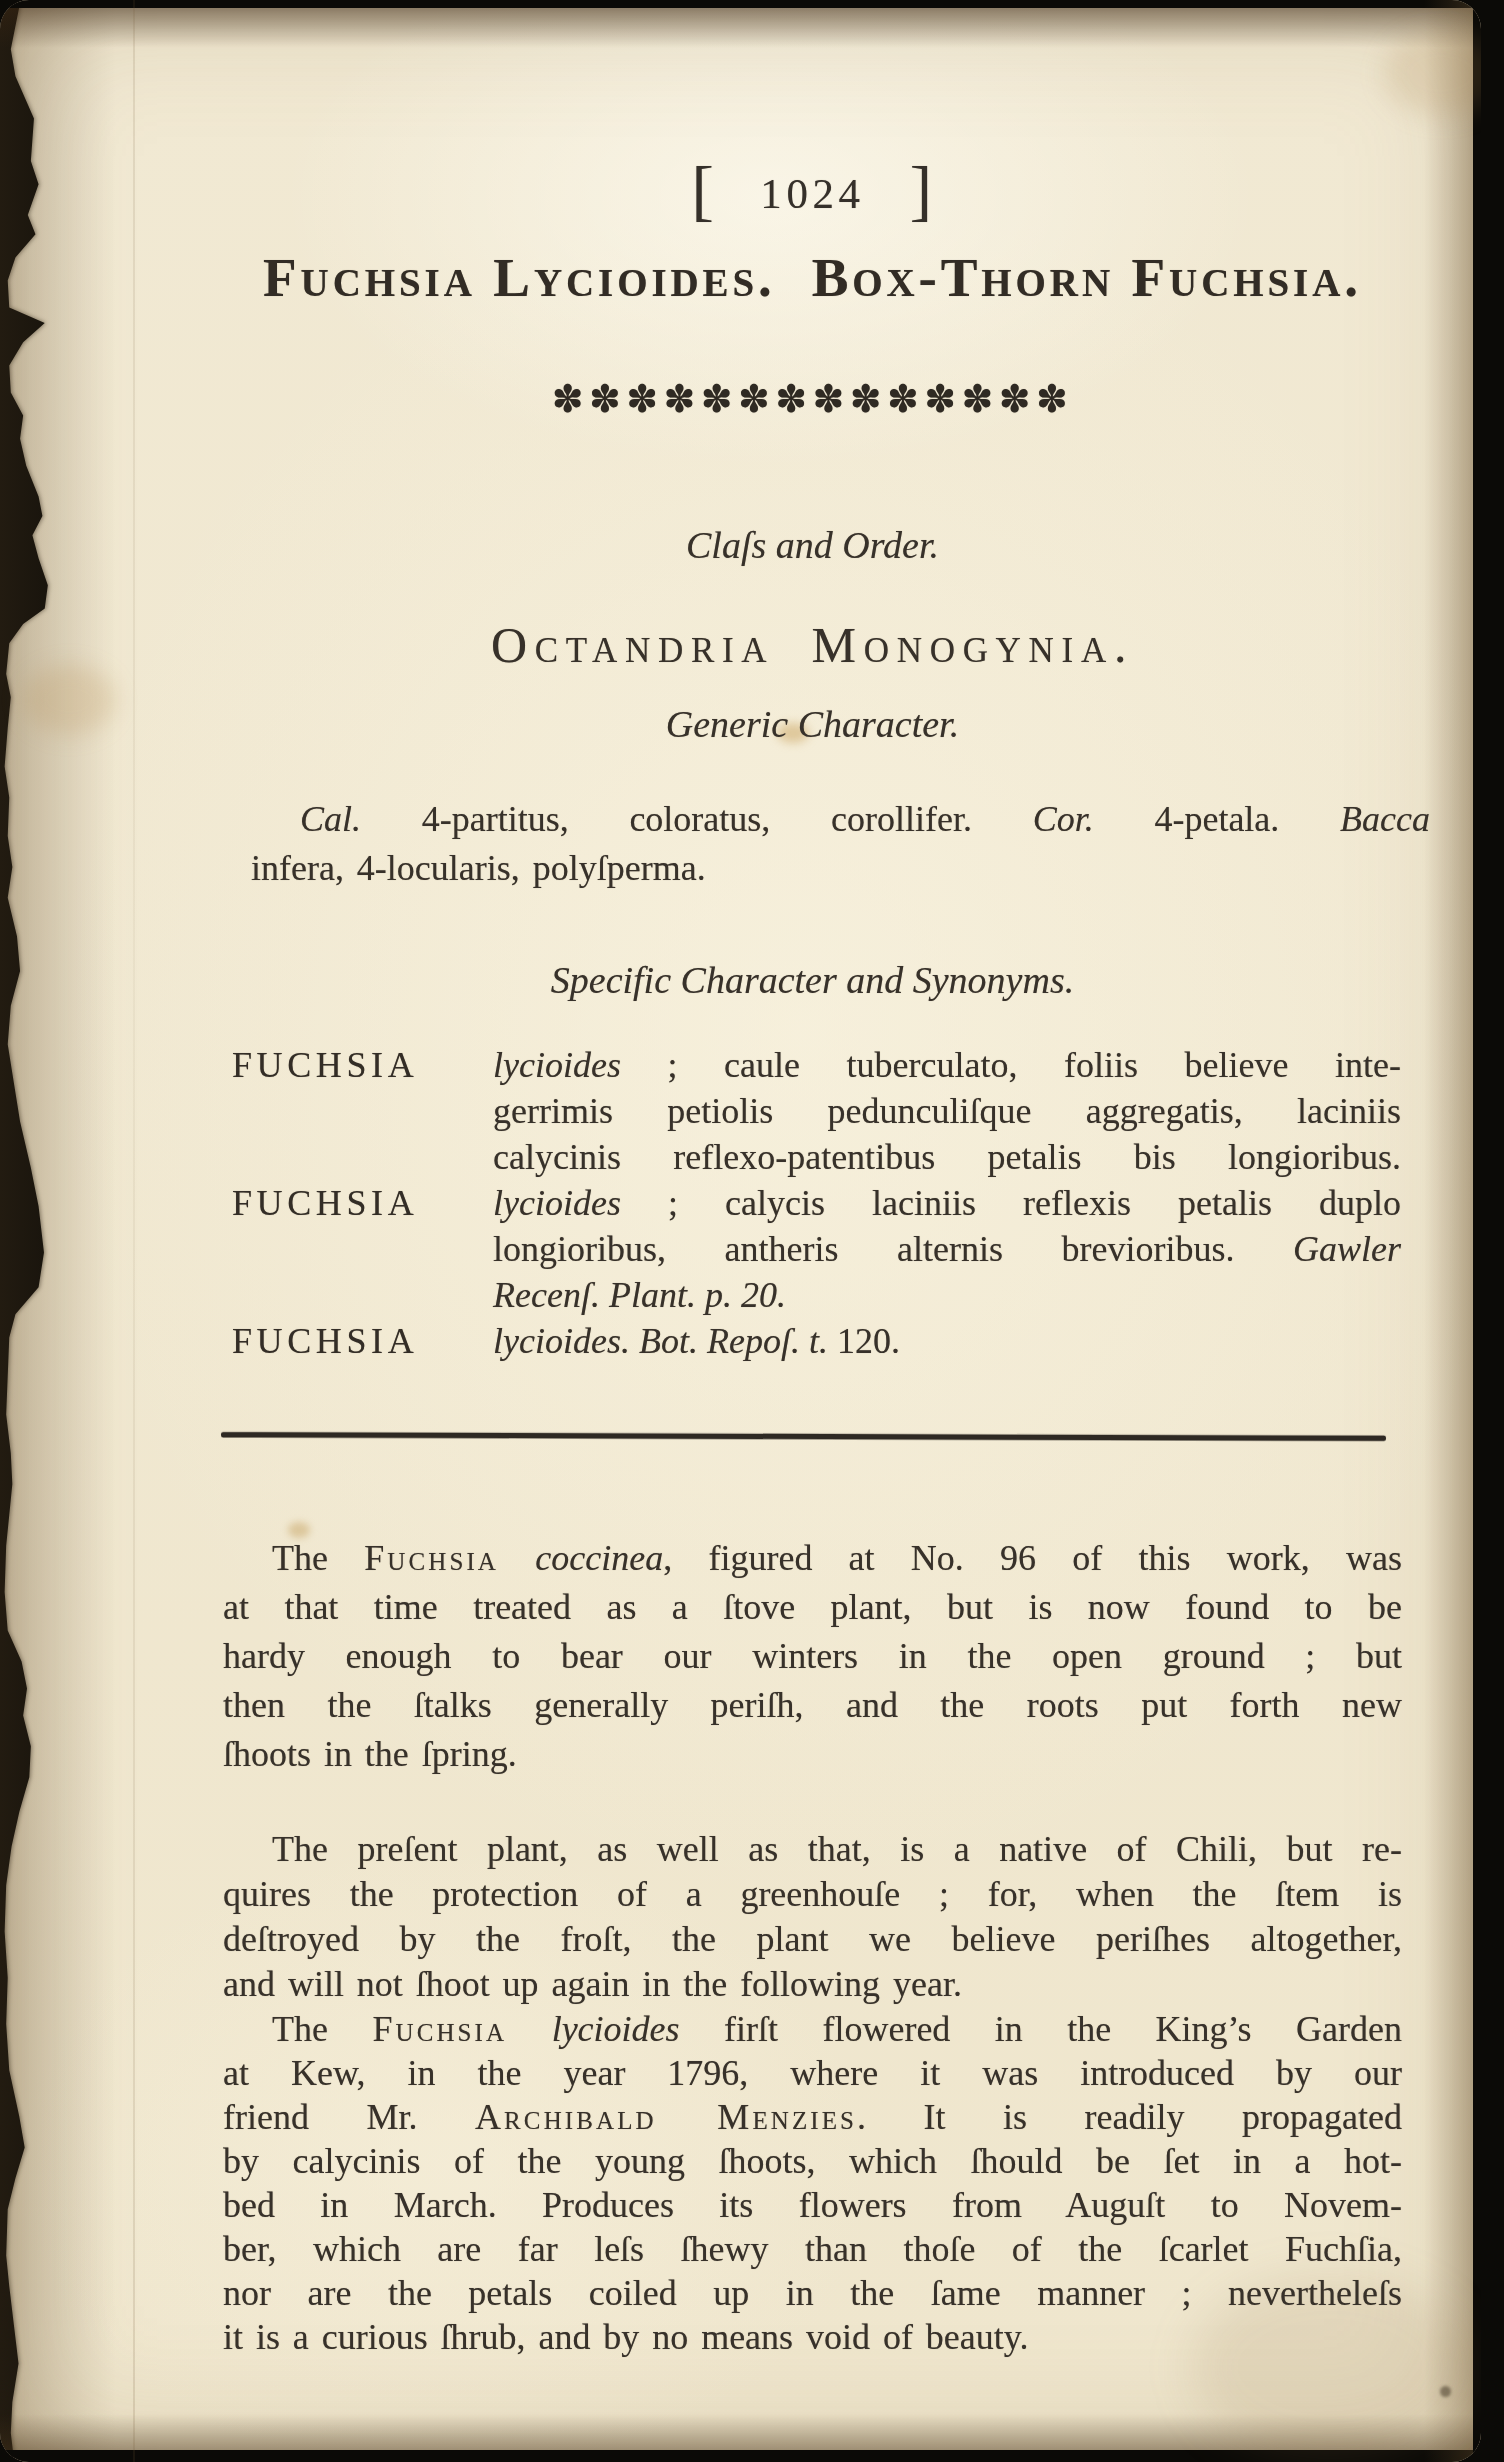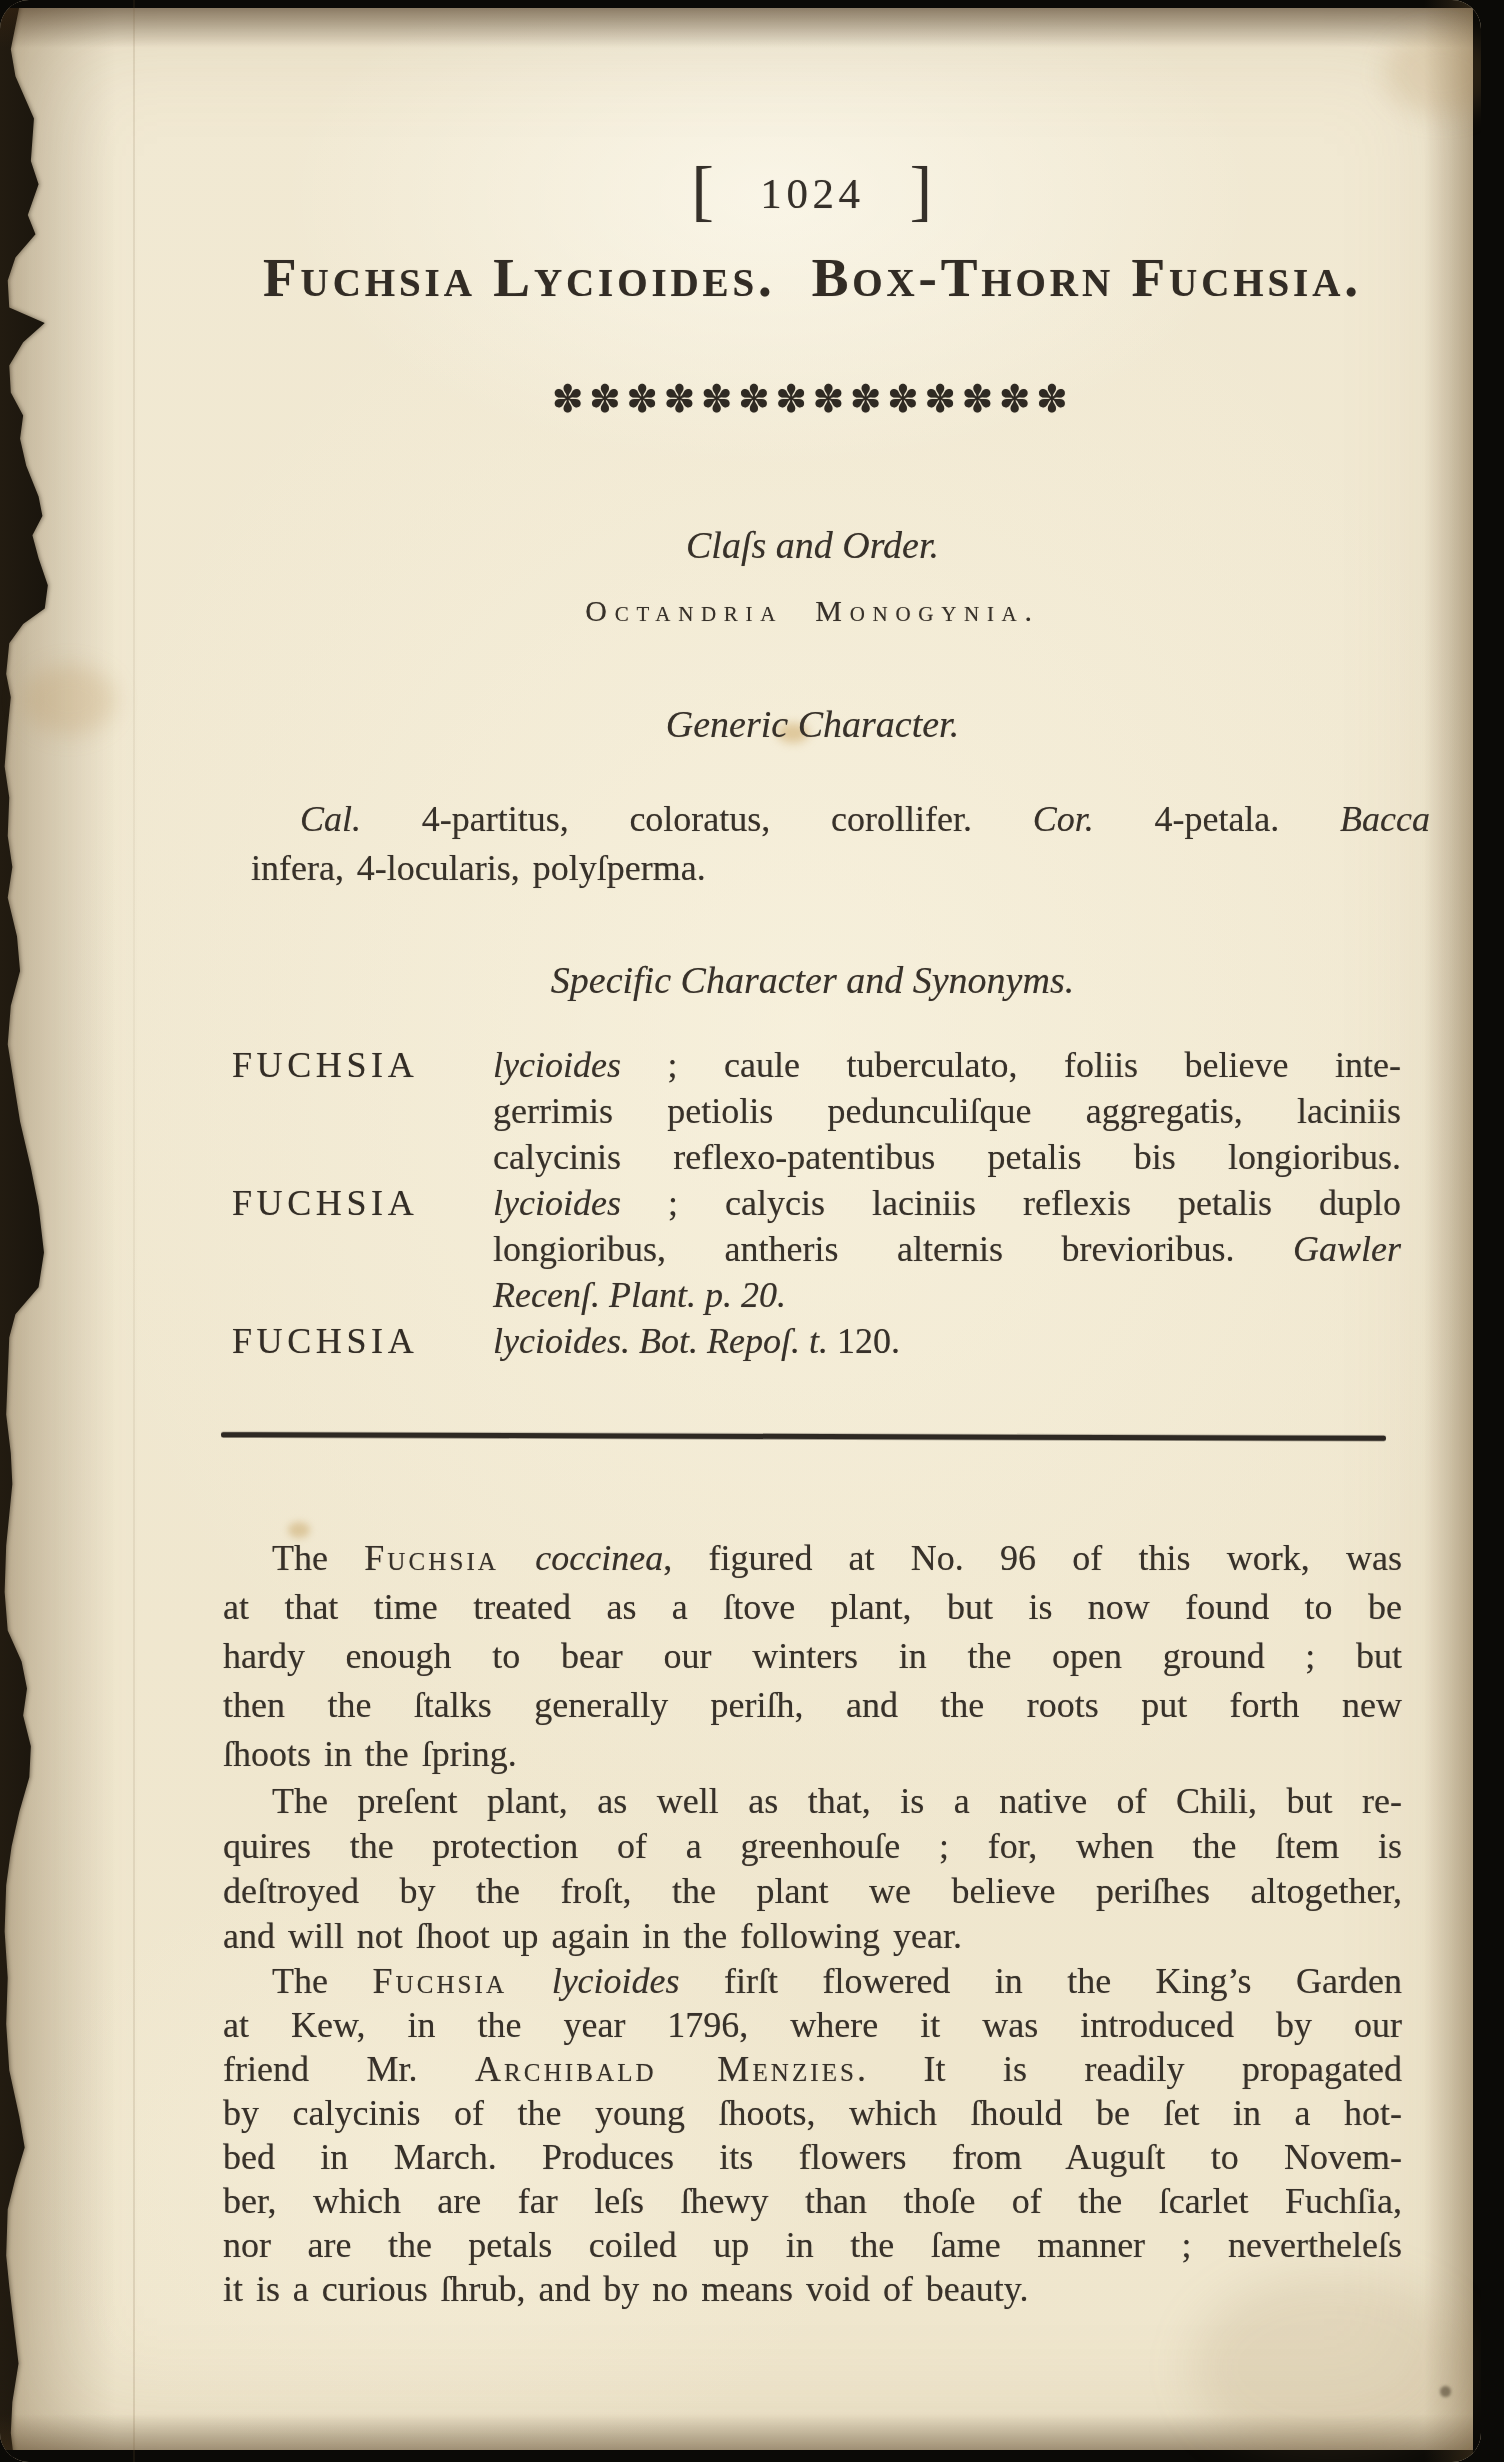--- a/index.html
+++ b/index.html
@@ -50,34 +50,34 @@
   .pagenum .num{margin:0 45px;letter-spacing:4.6px;}
   .title{top:246px;font-size:55px;font-variant:small-caps;letter-spacing:3.9px;
     color:#322c25;font-weight:700;margin:0;}
   .title .part2{margin-left:36px;}
   .ornament{top:377px;font-family:"DejaVu Sans","Liberation Sans",sans-serif;
     font-size:38px;letter-spacing:5.4px;color:#2f2a23;}
   .h-it{font-style:italic;font-size:38px;color:#37312a;}
   .h-classorder{top:523px;}
   .h-generic{top:702px;}
   .h-specific{top:958px;}
-  .classvalue{top:594px;font-variant:small-caps;font-size:30px;letter-spacing:7.7px;word-spacing:17px;}
+  .classvalue{top:616px;font-variant:small-caps;font-size:50px;letter-spacing:7.7px;word-spacing:17px;}
   .generic{top:795px;font-size:36px;line-height:49px;margin-left:28px;}
   .generic .tline:first-child{text-indent:51px;}
   .synonyms{top:1042px;left:232px;width:1169px;font-size:36px;line-height:46px;}
   .syn-entry{display:grid;grid-template-columns:261px 1fr;}
   .syn-label{letter-spacing:4.6px;color:#332d26;}
   .rule{top:1434px;left:221px;width:1165px;height:4.6px;background:#2e2923;
     border-radius:2.3px;transform:rotate(0.18deg);
     box-shadow:0 0.8px 0 rgba(46,41,35,.4), 0 -0.8px 0.8px rgba(46,41,35,.3);}
   .bodytext{top:1534px;font-size:36px;}
   .para{word-spacing:3.9px;}
   .para .tline:first-child{text-indent:49px;}
   .p0{line-height:49px;}
-  .p1{line-height:45px;}
+  .p1{line-height:45px;margin-top:48px;}
   .p2{line-height:44px;}
   .tline{text-align:left;white-space:normal;}
   .tline.jfull{text-align:justify;text-align-last:justify;}
   .i{font-style:italic;}
   .sc{font-variant:small-caps;letter-spacing:3.1px;}
   .page .blk, .page .tline{text-shadow:0 0 0.8px rgba(55,45,32,.45);}
 </style>
 </head>
 <body>
 

